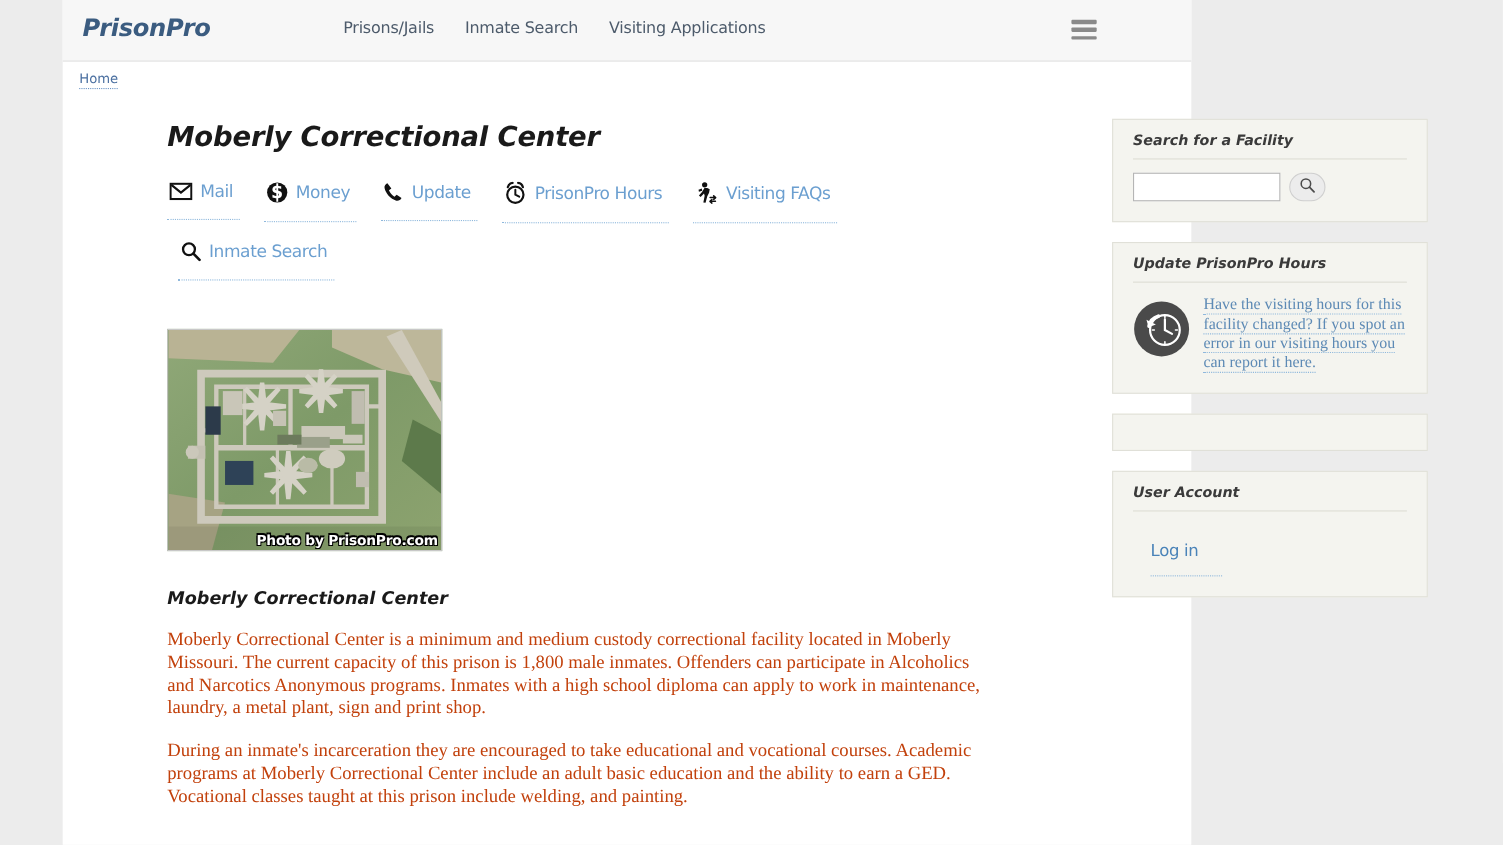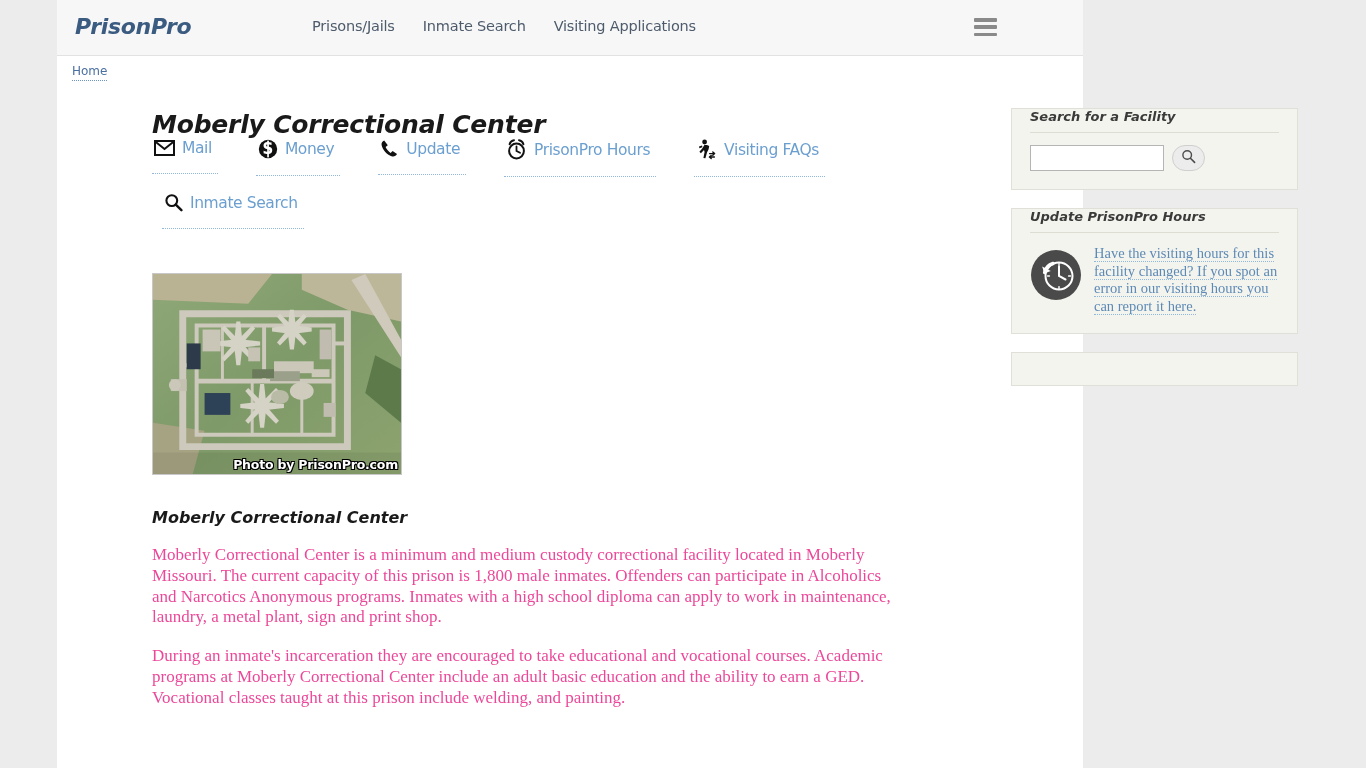--- a/index.html
+++ b/index.html
@@ -96,23 +96,24 @@
     font-family: "DejaVu Sans", sans-serif;
     font-size: 25px;
     font-style: italic;
     font-weight: bold;
     color: #1a1a1a;
     letter-spacing: -0.2px;
   }
 
   
   .iconrow {
+    margin-top: 26px;
     display: flex;
     align-items: flex-start;
-    gap: 38px;
+    gap: 22px;
   }
   .iconrow.second { margin-top: 16px; margin-left: 10px; gap: 22px; }
   .iconlink {
     display: flex;
     align-items: center;
     gap: 7px;
     text-decoration: none;
     border-bottom: 1px dotted #8fb8dc;
     padding-bottom: 16px;
     padding-left: 2px;
@@ -170,29 +171,29 @@
     font-size: 16px;
     font-style: italic;
     font-weight: bold;
     color: #1a1a1a;
   }
   .para {
     margin: 18px 0 0 0;
     font-family: "Liberation Serif", serif;
     font-size: 17px;
     line-height: 20.8px;
-    color: #ec4899;
+    color: #c2410c;
     max-width: 748px;
   }
 
   
   .panel {
     background: #f4f4ef;
     border: 1px solid #e0e0d8;
-    padding: 0 18px 18px 18px;
+    padding: 12px 18px 18px 18px;
     margin-bottom: 18px;
   }
   .panel-title {
     font-family: "DejaVu Sans", sans-serif;
     font-size: 13px;
     font-style: italic;
     font-weight: bold;
     color: #3a3a3a;
     padding-bottom: 8px;
     border-bottom: 1px solid #ddddd4;
@@ -477,15 +478,19 @@
             <path d="M23 14.5 A12 12 0 0 0 14.6 23.5" fill="none" stroke="#fff" stroke-width="3.4" stroke-linecap="round"></path>
             <path d="M12.2 17.6 L14.2 24.6 L20.8 22.0 Z" fill="#fff"></path>
           </svg>
         </div>
         <a href="#" id="uvh-link"><span>Have the visiting hours for this facility changed?  If you spot an error in our visiting hours you can report it here.</span></a>
       </div>
     </div>
 
     <div class="panel empty"></div>
 
+    <div class="panel">
+      <div class="panel-title">User Account</div>
+      <a href="#" id="login-link">Log in</a>
+    </div>
 
   </div>
 </div>
 
 </body></html>

